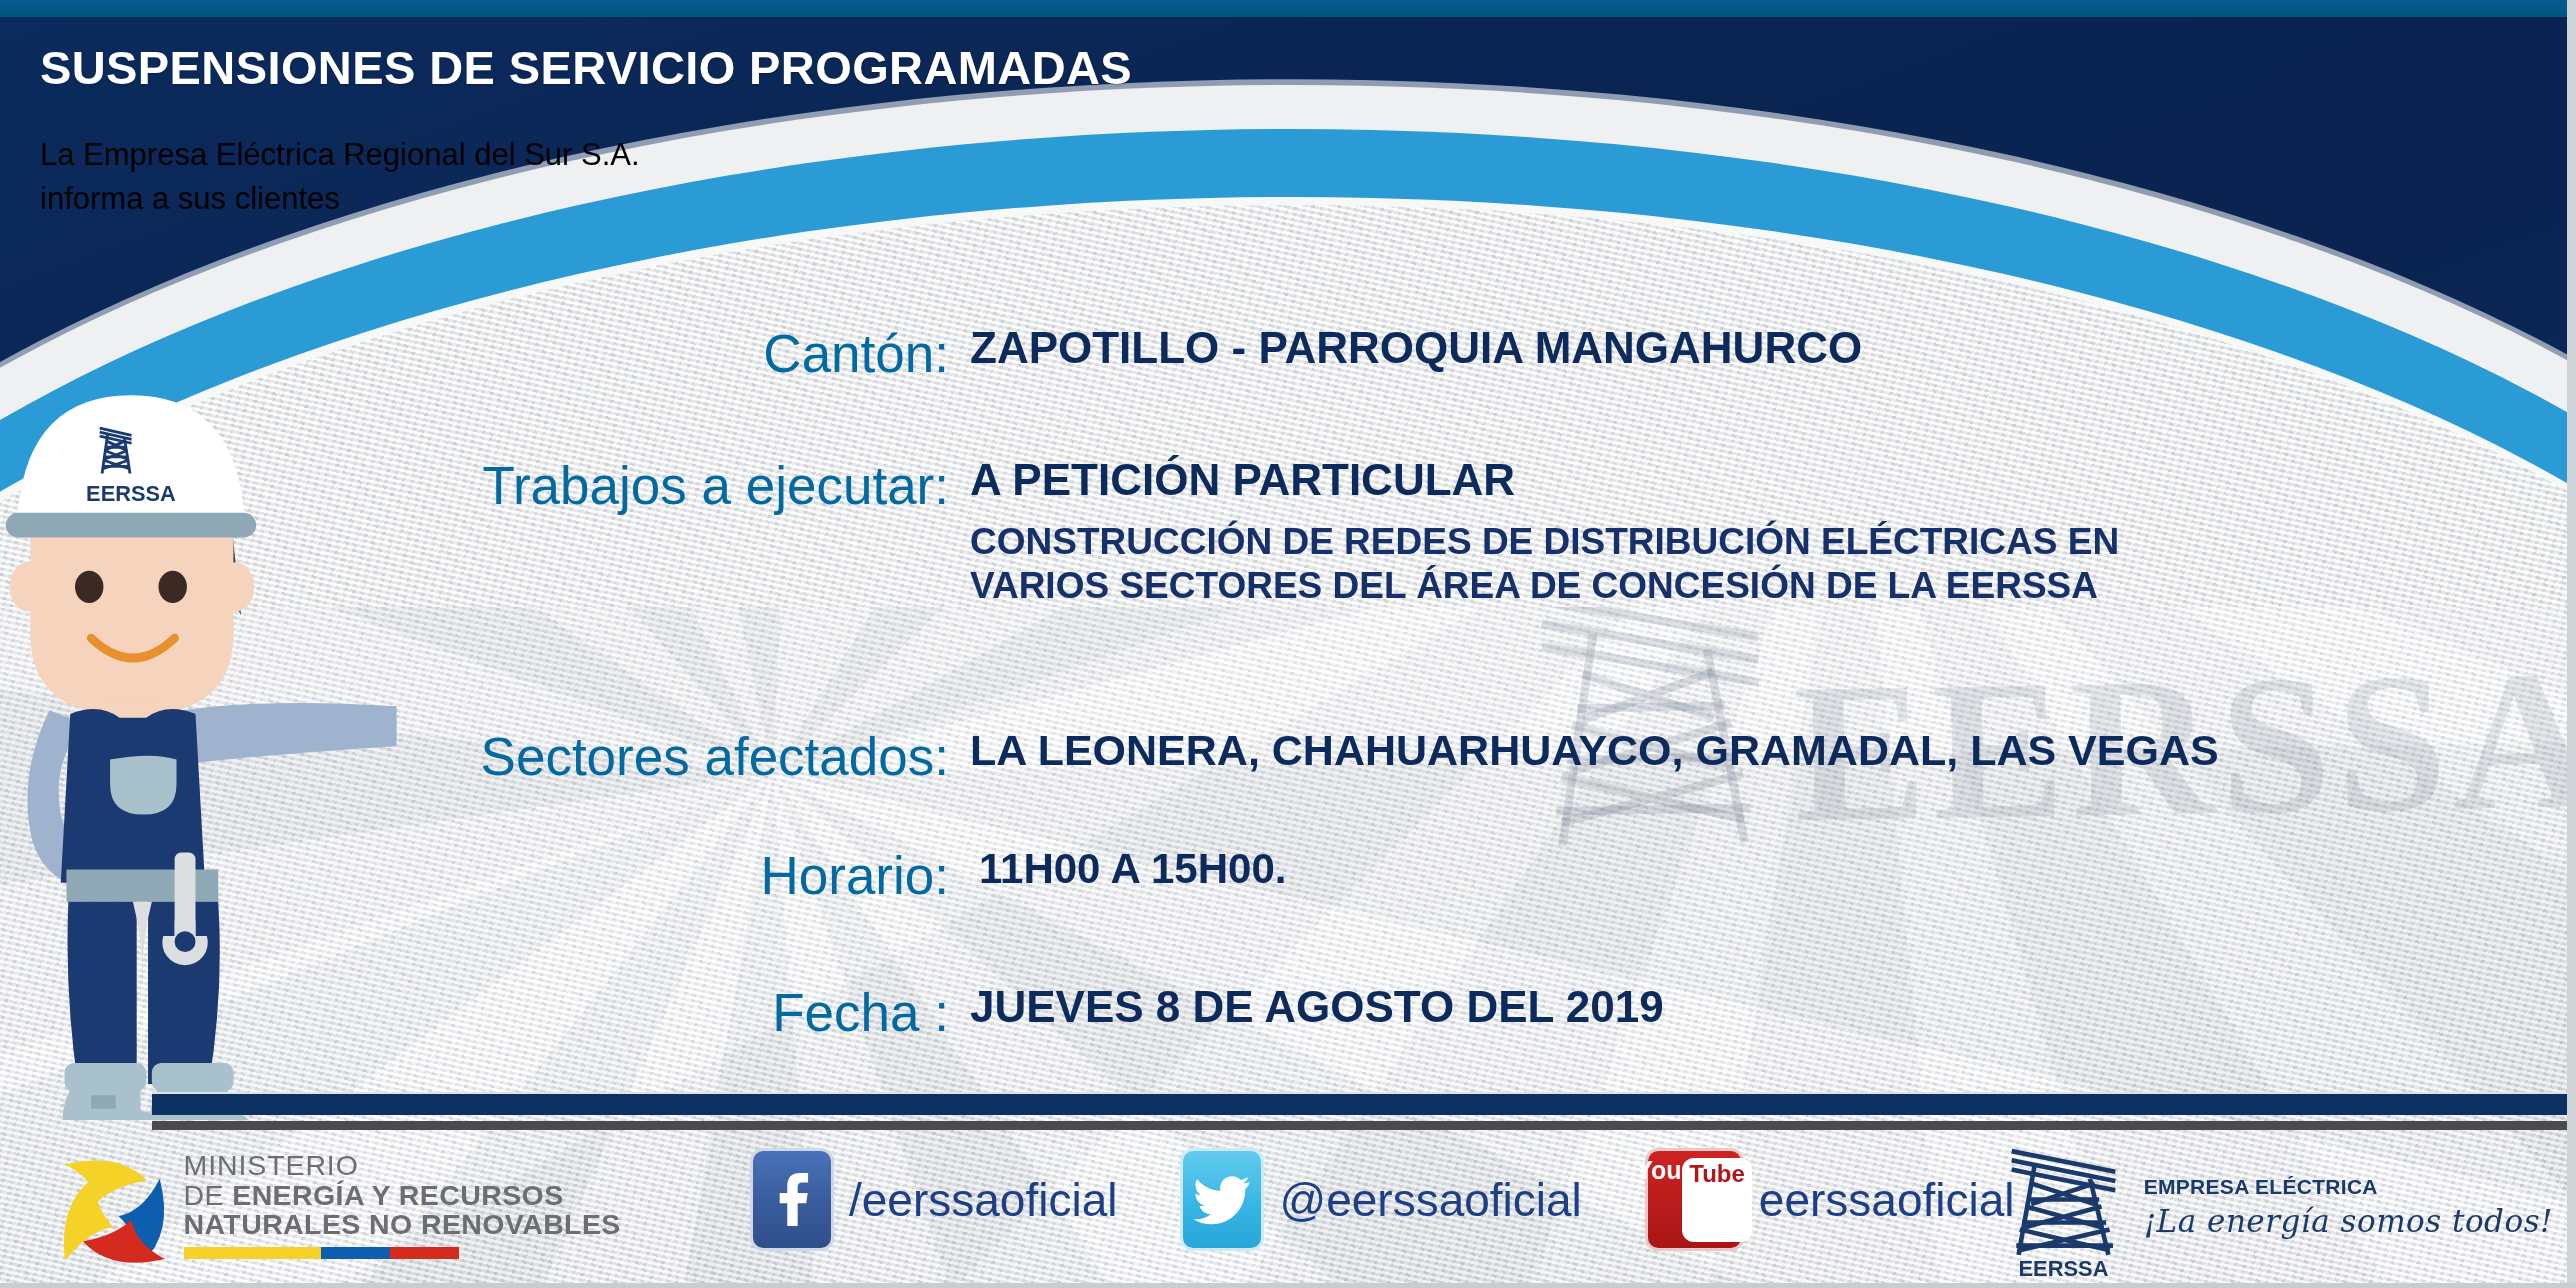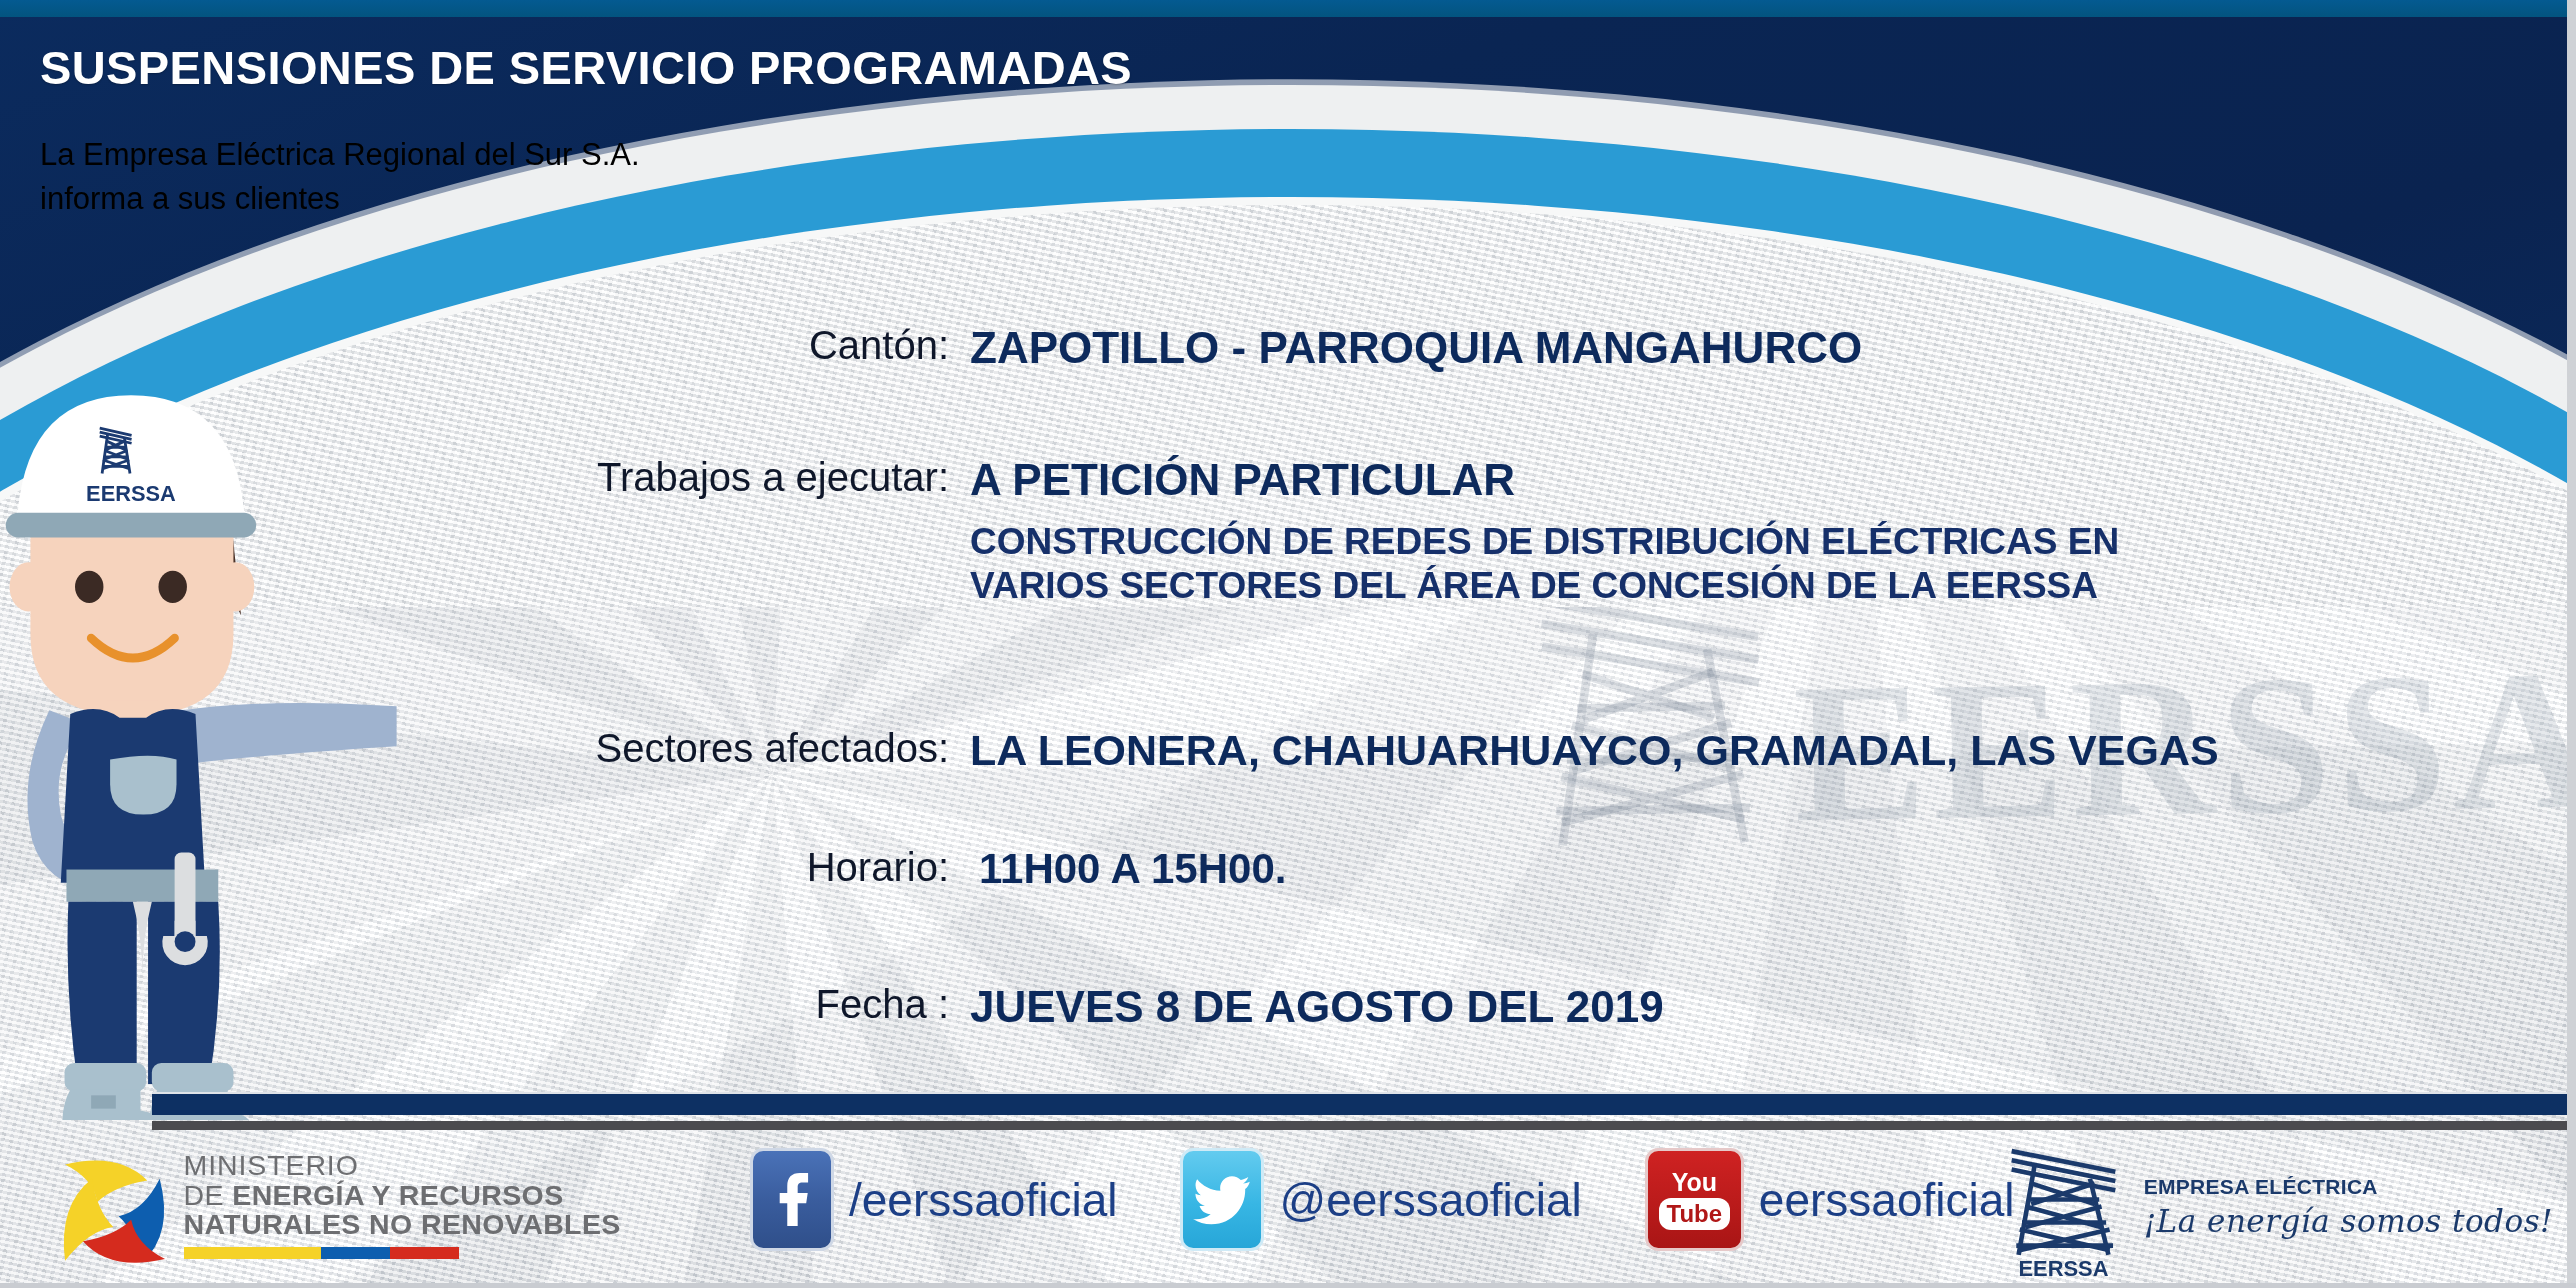--- a/index.html
+++ b/index.html
@@ -138,22 +138,22 @@
 
   
   .mascot { position: absolute; left: 0px; top: 380px; width: 446px; height: 740px; z-index: 9; }
 
   
   .fields { position: absolute; left: 0; top: 313px; width: 2576px; z-index: 10; }
   .field-row { position: absolute; left: 0; width: 2576px; display: flex; }
   .f-label {
     width: 949px;
     text-align: right;
-    color: #0f172a;
-    font-size: 40px;
+    color: #0369a1;
+    font-size: 53px;
     font-weight: normal;
     white-space: nowrap;
   }
   .f-value {
     padding-left: 21px;
     color: #0d2a5c;
     font-size: 44px;
     font-weight: bold;
     white-space: nowrap;
   }
@@ -229,21 +229,21 @@
   .ico-tw {
     width: 84px; height: 103px; border-radius: 13.3px;
     background: linear-gradient(180deg, #63cbef 0%, #37b6e4 55%, #27a6d8 100%);
     border: 3.8px solid #cfeaf6;
     display: flex; align-items: center; justify-content: center;
   }
   .ico-yt {
     width: 99px; height: 103px; border-radius: 13.3px;
     background: linear-gradient(180deg, #cf2222 0%, #a91515 100%);
     border: 3.8px solid #e6c9c9;
-    display: flex; flex-direction: column; align-items: center; justify-content: center;
+    display: flex; flex-direction: row; justify-content: center;
     padding: 6.6px 5.7px;
   }
   .yt-you { color: #fff; font-size: 25px; font-weight: bold; line-height: 1; margin-bottom: 3.8px; }
   .yt-tube { background: #fff; color: #b01717; font-size: 24px; font-weight: bold; line-height: 1;
              padding: 3.8px 7.6px; border-radius: 12px; }
 
   .eerssa-logo { position: absolute; right: 23px; top: 0px; display: flex; align-items: center; }
   .el-tower { width: 131px; height: 144px; }
   .el-txt { margin-left: 15px; color: #1b3a6b; }
   .el-l1 { font-size: 21px; font-weight: bold; letter-spacing: 0.3px; line-height: 1.12; }

